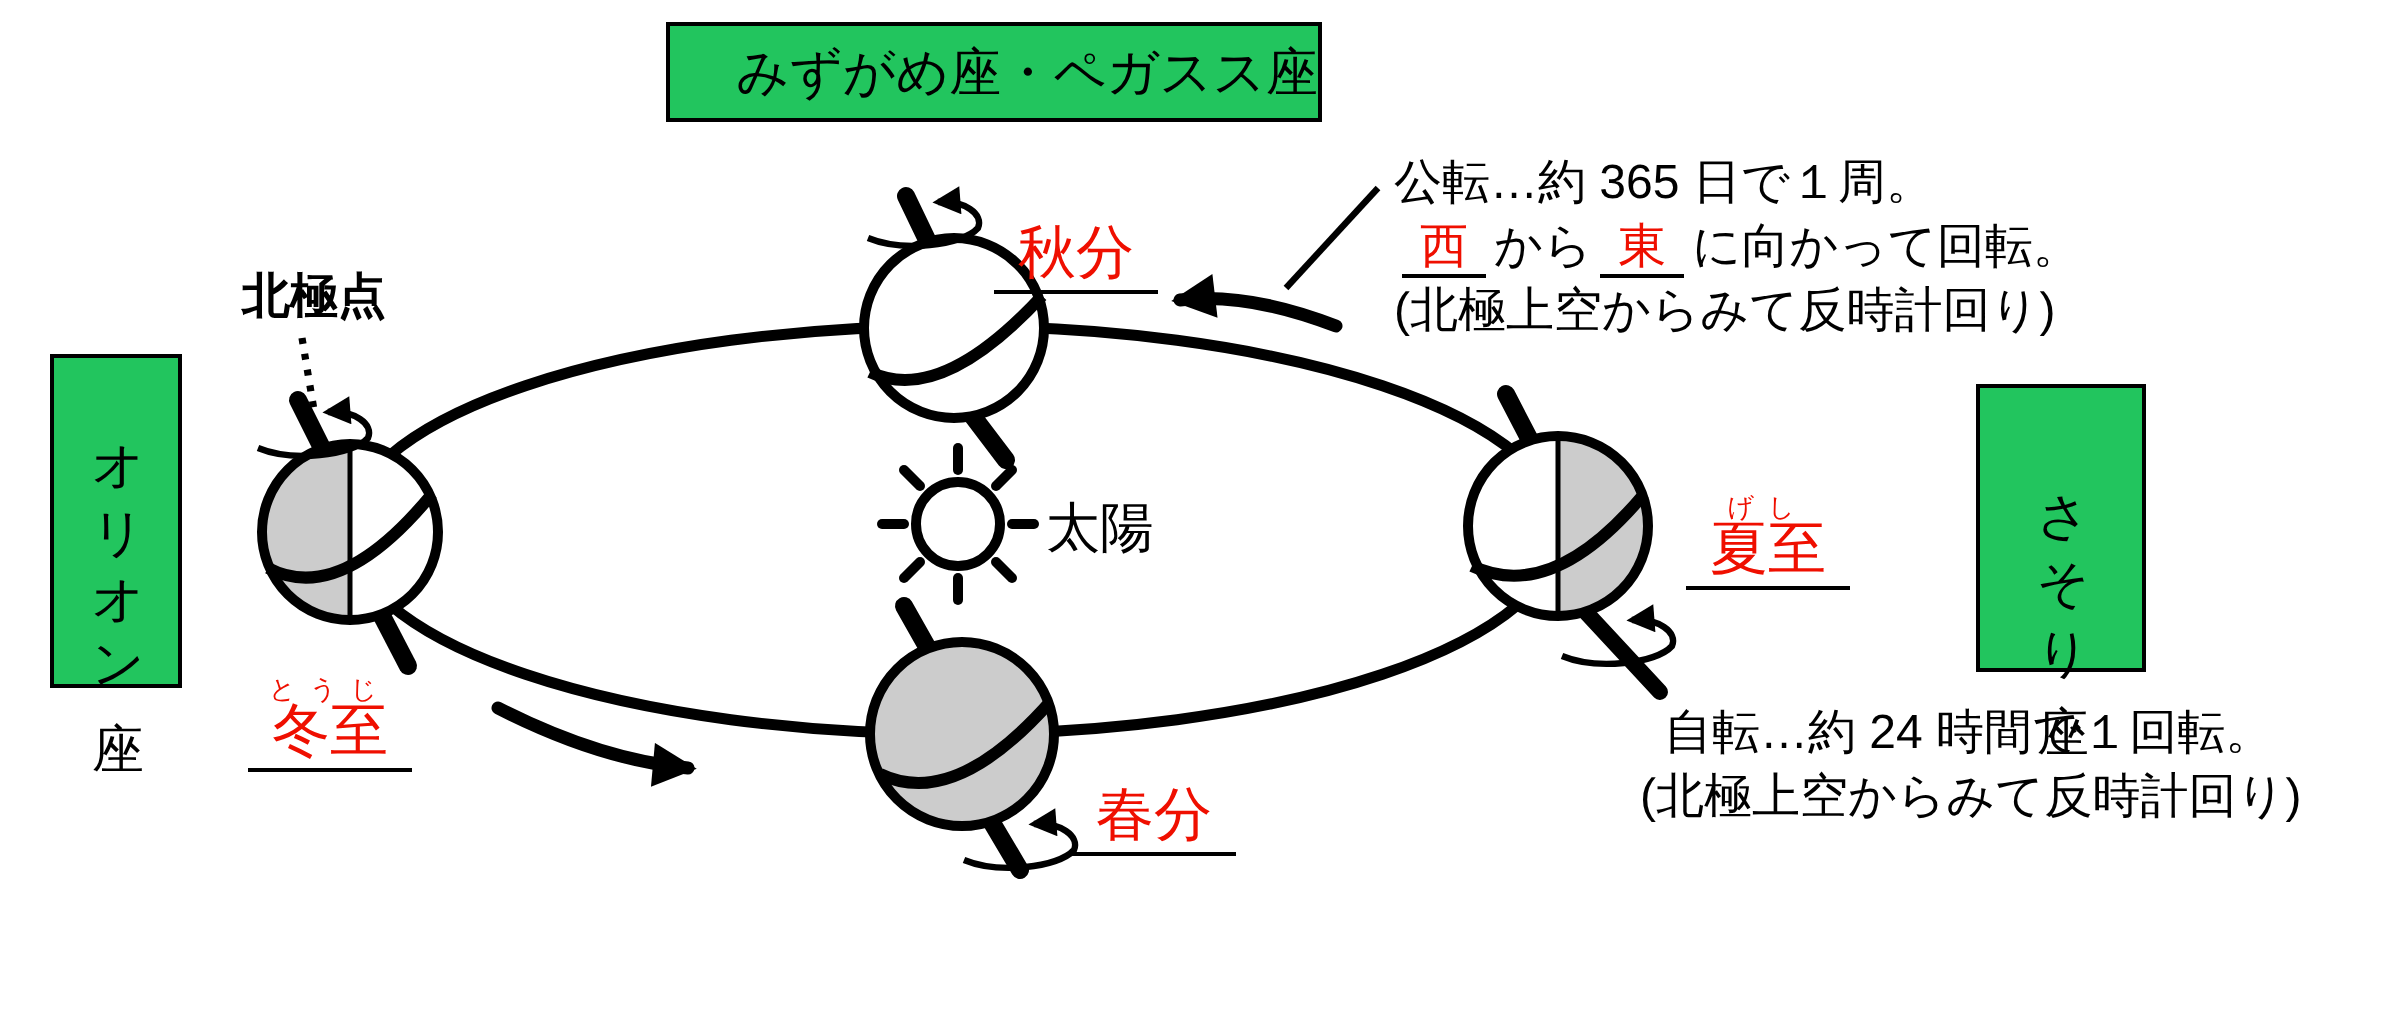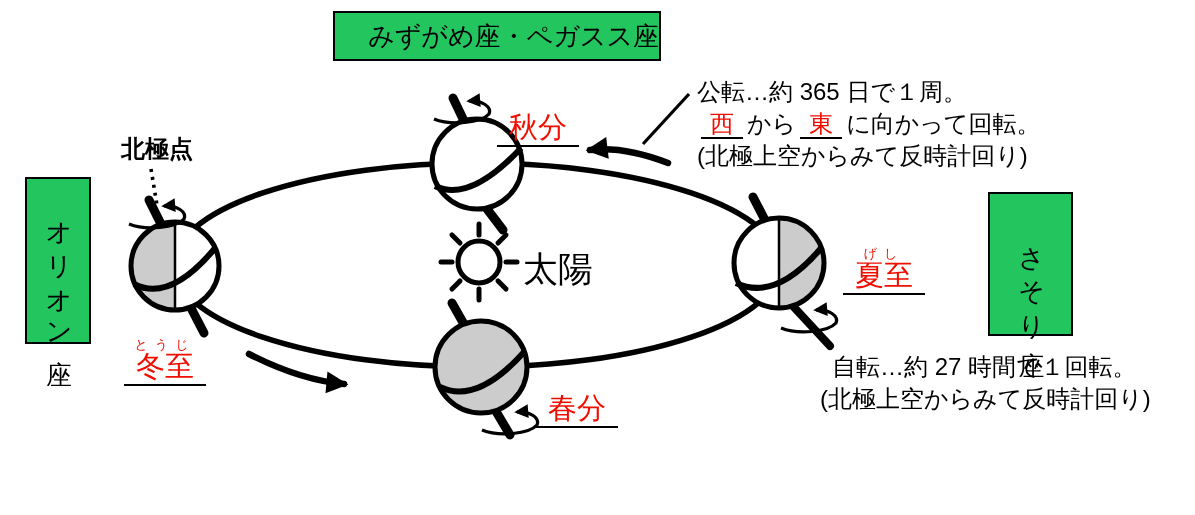--- a/index.html
+++ b/index.html
@@ -10,21 +10,21 @@
         align-items:center;justify-content:flex-end;font-size:26px;font-family:Liberation Mono, monospace;}
   .vbox{writing-mode:vertical-rl;text-orientation:upright;letter-spacing:4px;}
   .season{position:absolute;text-align:center;color:#ef0f00;}
   .season .furi{display:block;font-size:13px;line-height:13px;letter-spacing:7px;margin-bottom:0;}
   .season .main{display:inline-block;font-size:29px;line-height:31px;
                 border-bottom:2px solid #000;padding:0 12px 2px;}
   .plain-label{position:absolute;font-size:24px;line-height:26px;font-weight:bold;}
   .note{position:absolute;font-size:24px;line-height:32px;white-space:nowrap;}
   .note .ind{padding-left:12px;}
   .blank{color:#ef0f00;border-bottom:2px solid #000;padding:0 9px;margin:0 4px;display:inline-block;line-height:27px;}
-  .sun-label{position:absolute;font-size:35px;}
+  .sun-label{position:absolute;font-size:27px;}
 </style>
 </head>
 <body>
 
 <div id="canvas">
 
   <svg id="art" width="1195" height="515" viewBox="0 0 1195 515">
     <defs>
       <marker id="ah-big" markerUnits="userSpaceOnUse" markerWidth="26" markerHeight="22" viewBox="0 0 10 10" refX="8" refY="5" orient="auto">
         <path d="M0,0 L10,5 L0,10 Z" fill="#000"></path>
@@ -121,17 +121,17 @@
 
   <div class="note" style="left:697px;top:76px;">
     <div>公転…約 365 日で１周。</div>
     <div>
       <span class="blank">西</span><span>から</span><span class="blank">東</span><span>に向かって回転。</span>
     </div>
     <div>(北極上空からみて反時計回り)</div>
   </div>
 
   <div class="note" style="left:820px;top:351px;">
-    <div class="ind">自転…約 27 時間で１回転。</div>
+    <div class="ind">自転…約 24 時間で１回転。</div>
     <div>(北極上空からみて反時計回り)</div>
   </div>
 
 </div>
 
 </body></html>

